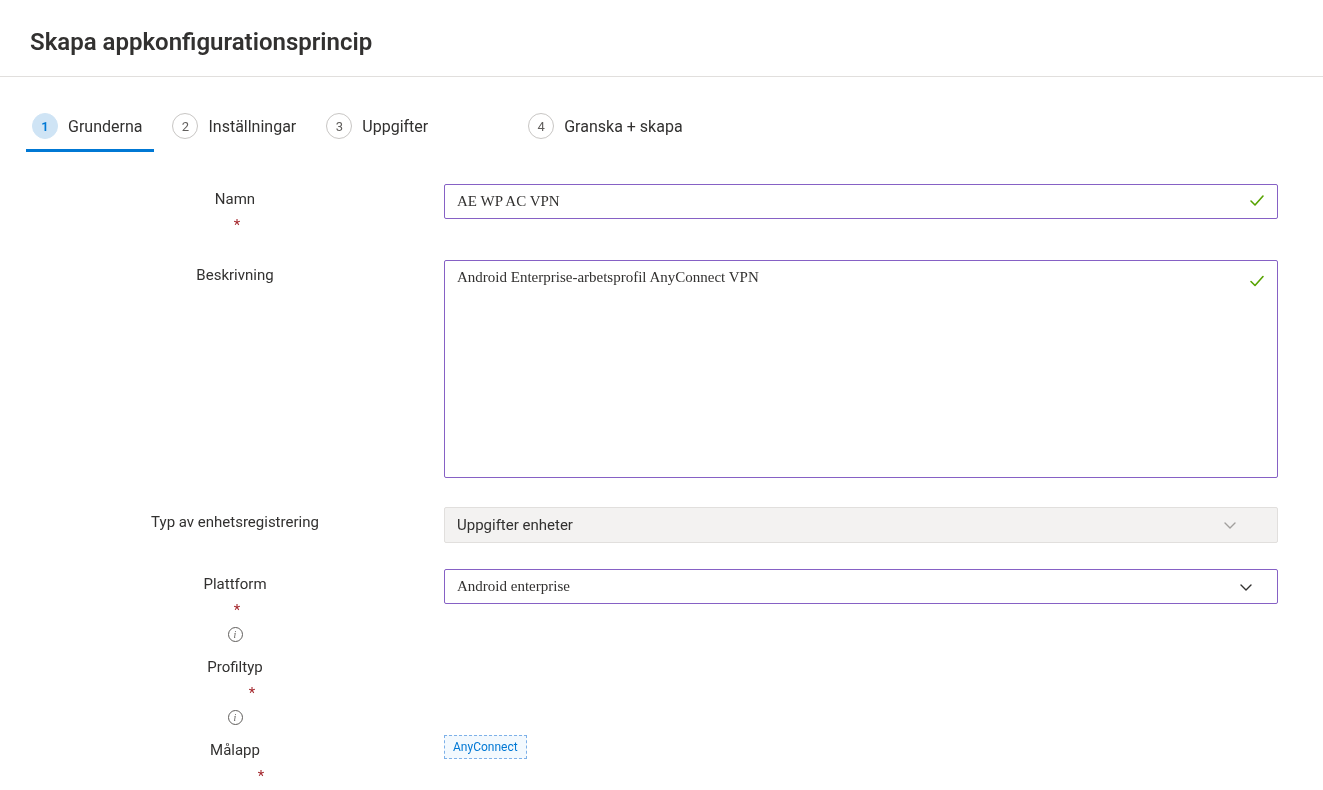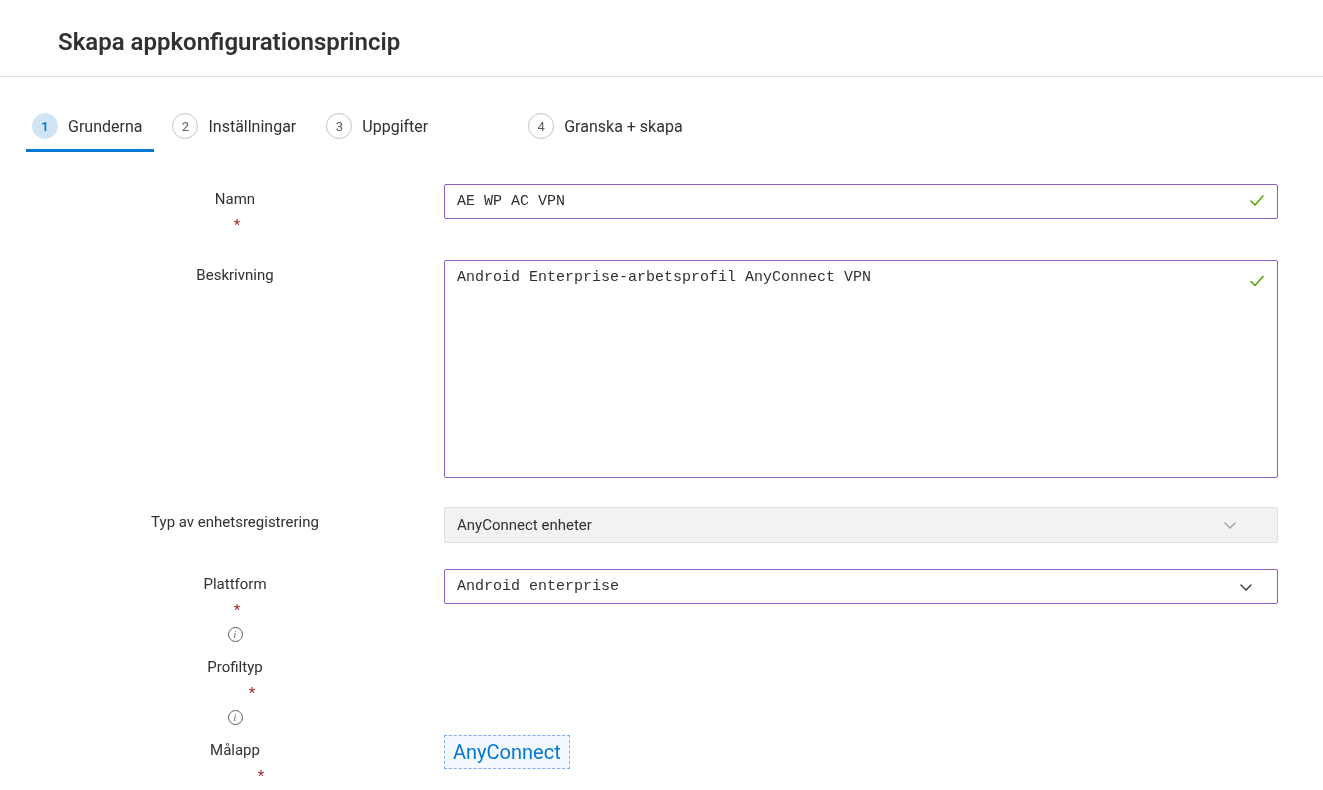--- a/index.html
+++ b/index.html
@@ -11,21 +11,20 @@
     width: 1323px;
   }
   .page-header {
     padding: 28px 30px 20px 30px;
     border-bottom: 1px solid #e1dfdd;
   }
   .page-title {
     font-size: 24px;
     font-weight: 600;
     color: #323130;
-    margin-left: 28px;
   }
   .content {
     padding: 30px 26px 30px 26px;
   }
   .tabs {
     display: flex;
     gap: 0;
     align-items: center;
     margin-bottom: 32px;
   }
@@ -105,21 +104,21 @@
   }
   .form-input-col {
     flex: 1;
     max-width: 834px;
   }
   .text-input, .textarea-input, .select-input {
     width: 100%;
     border: 1px solid #8661c5;
     padding: 8px 40px 8px 12px;
     font-size: 15px;
-    font-family: Liberation Mono, monospace;
+    font-family: Liberation Serif, serif;
     color: #323130;
     background: #fff;
     position: relative;
     border-radius: 2px;
   }
   .input-wrap {
     position: relative;
   }
   .input-wrap .check-icon {
     position: absolute;
@@ -160,21 +159,21 @@
     height: 14px;
   }
   .chevron svg { display: block; }
   .chevron.dimmed svg path { stroke: #a19f9d; }
 
   .app-link {
     display: inline-block;
     border: 1px dashed #7db0e8;
     padding: 4px 8px;
     color: #0078d4;
-    font-size: 20px;
+    font-size: 12px;
     cursor: pointer;
     background: #f3f9fe;
   }
 </style>
 </head>
 <body>
 
 <div class="page-header">
   <h1 class="page-title">Skapa appkonfigurationsprincip</h1>
 </div>
@@ -233,21 +232,21 @@
       </div>
     </div>
   </div>
 
   <div class="form-row">
     <div class="form-label-col">
       <span>Typ av enhetsregistrering</span>
     </div>
     <div class="form-input-col">
       <div class="select-disabled">
-        <span>AnyConnect enheter</span>
+        <span>Uppgifter enheter</span>
         <span class="chevron dimmed">
           <svg width="14" height="14" viewBox="0 0 14 14">
               <path d="M2 5 L7 10 L12 5" stroke="#a19f9d" stroke-width="1.4" fill="none" stroke-linecap="round" stroke-linejoin="round"></path>
             </svg>
         </span>
       </div>
     </div>
   </div>
 
   <div class="form-row tight">

